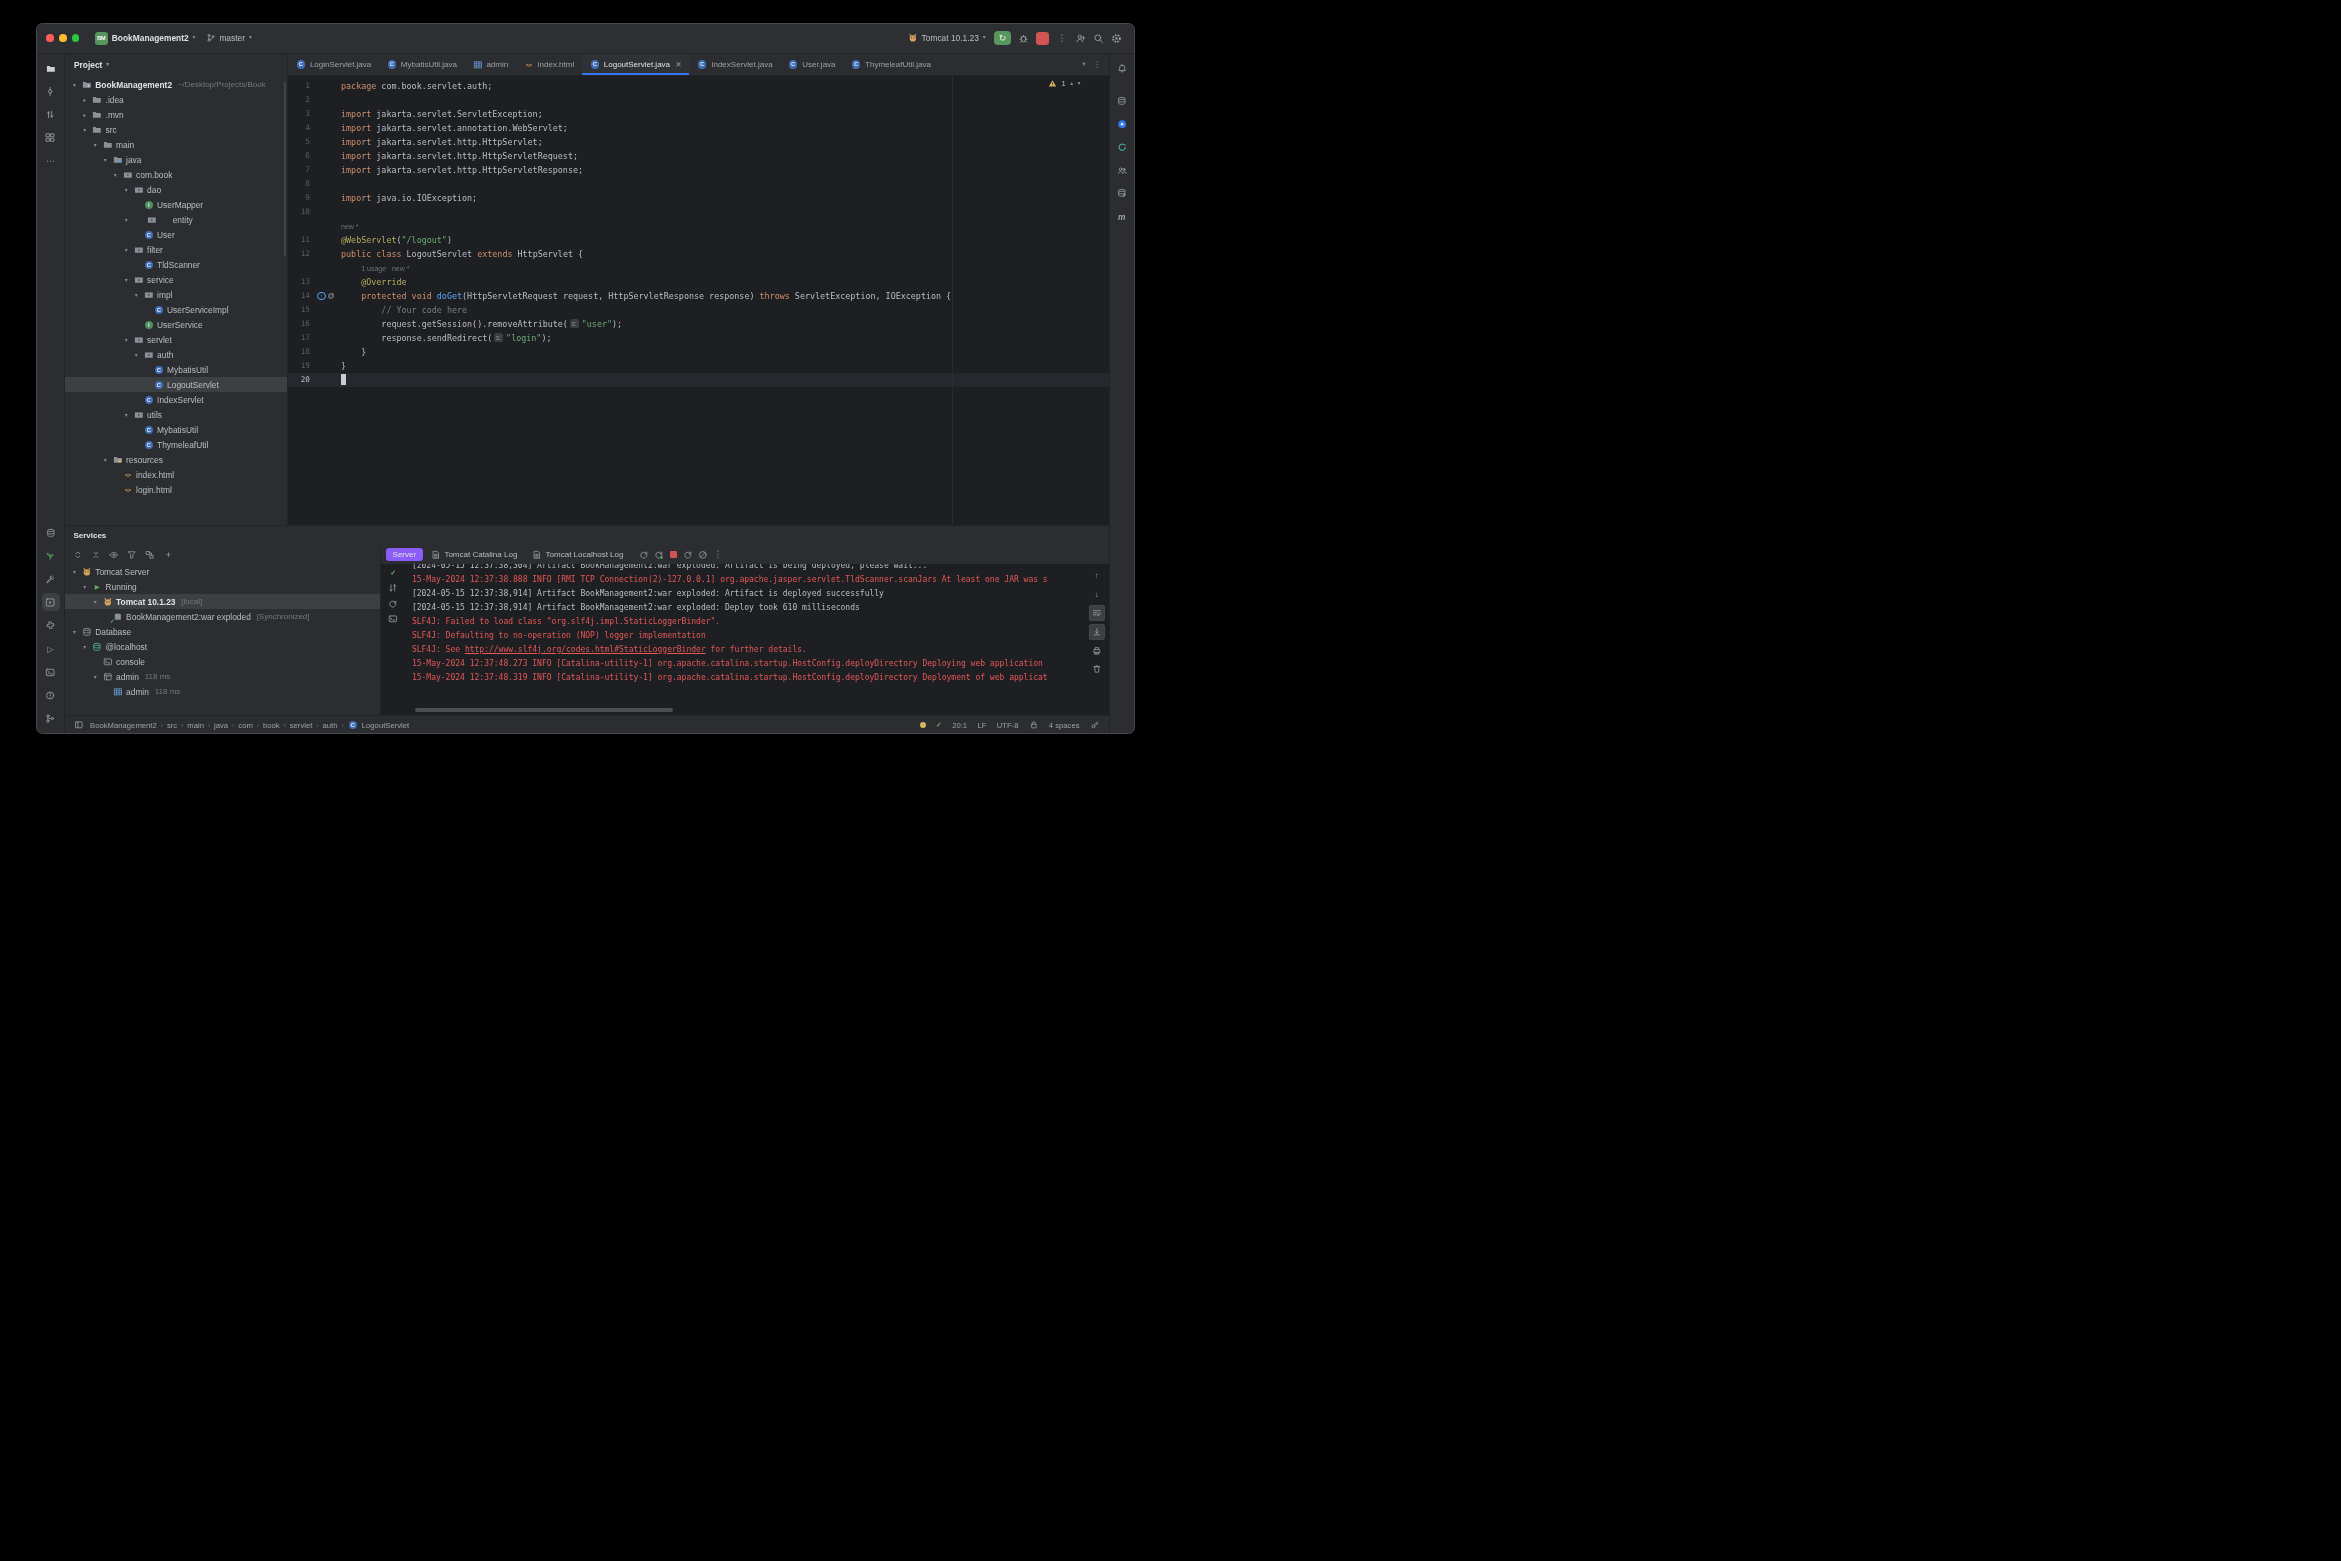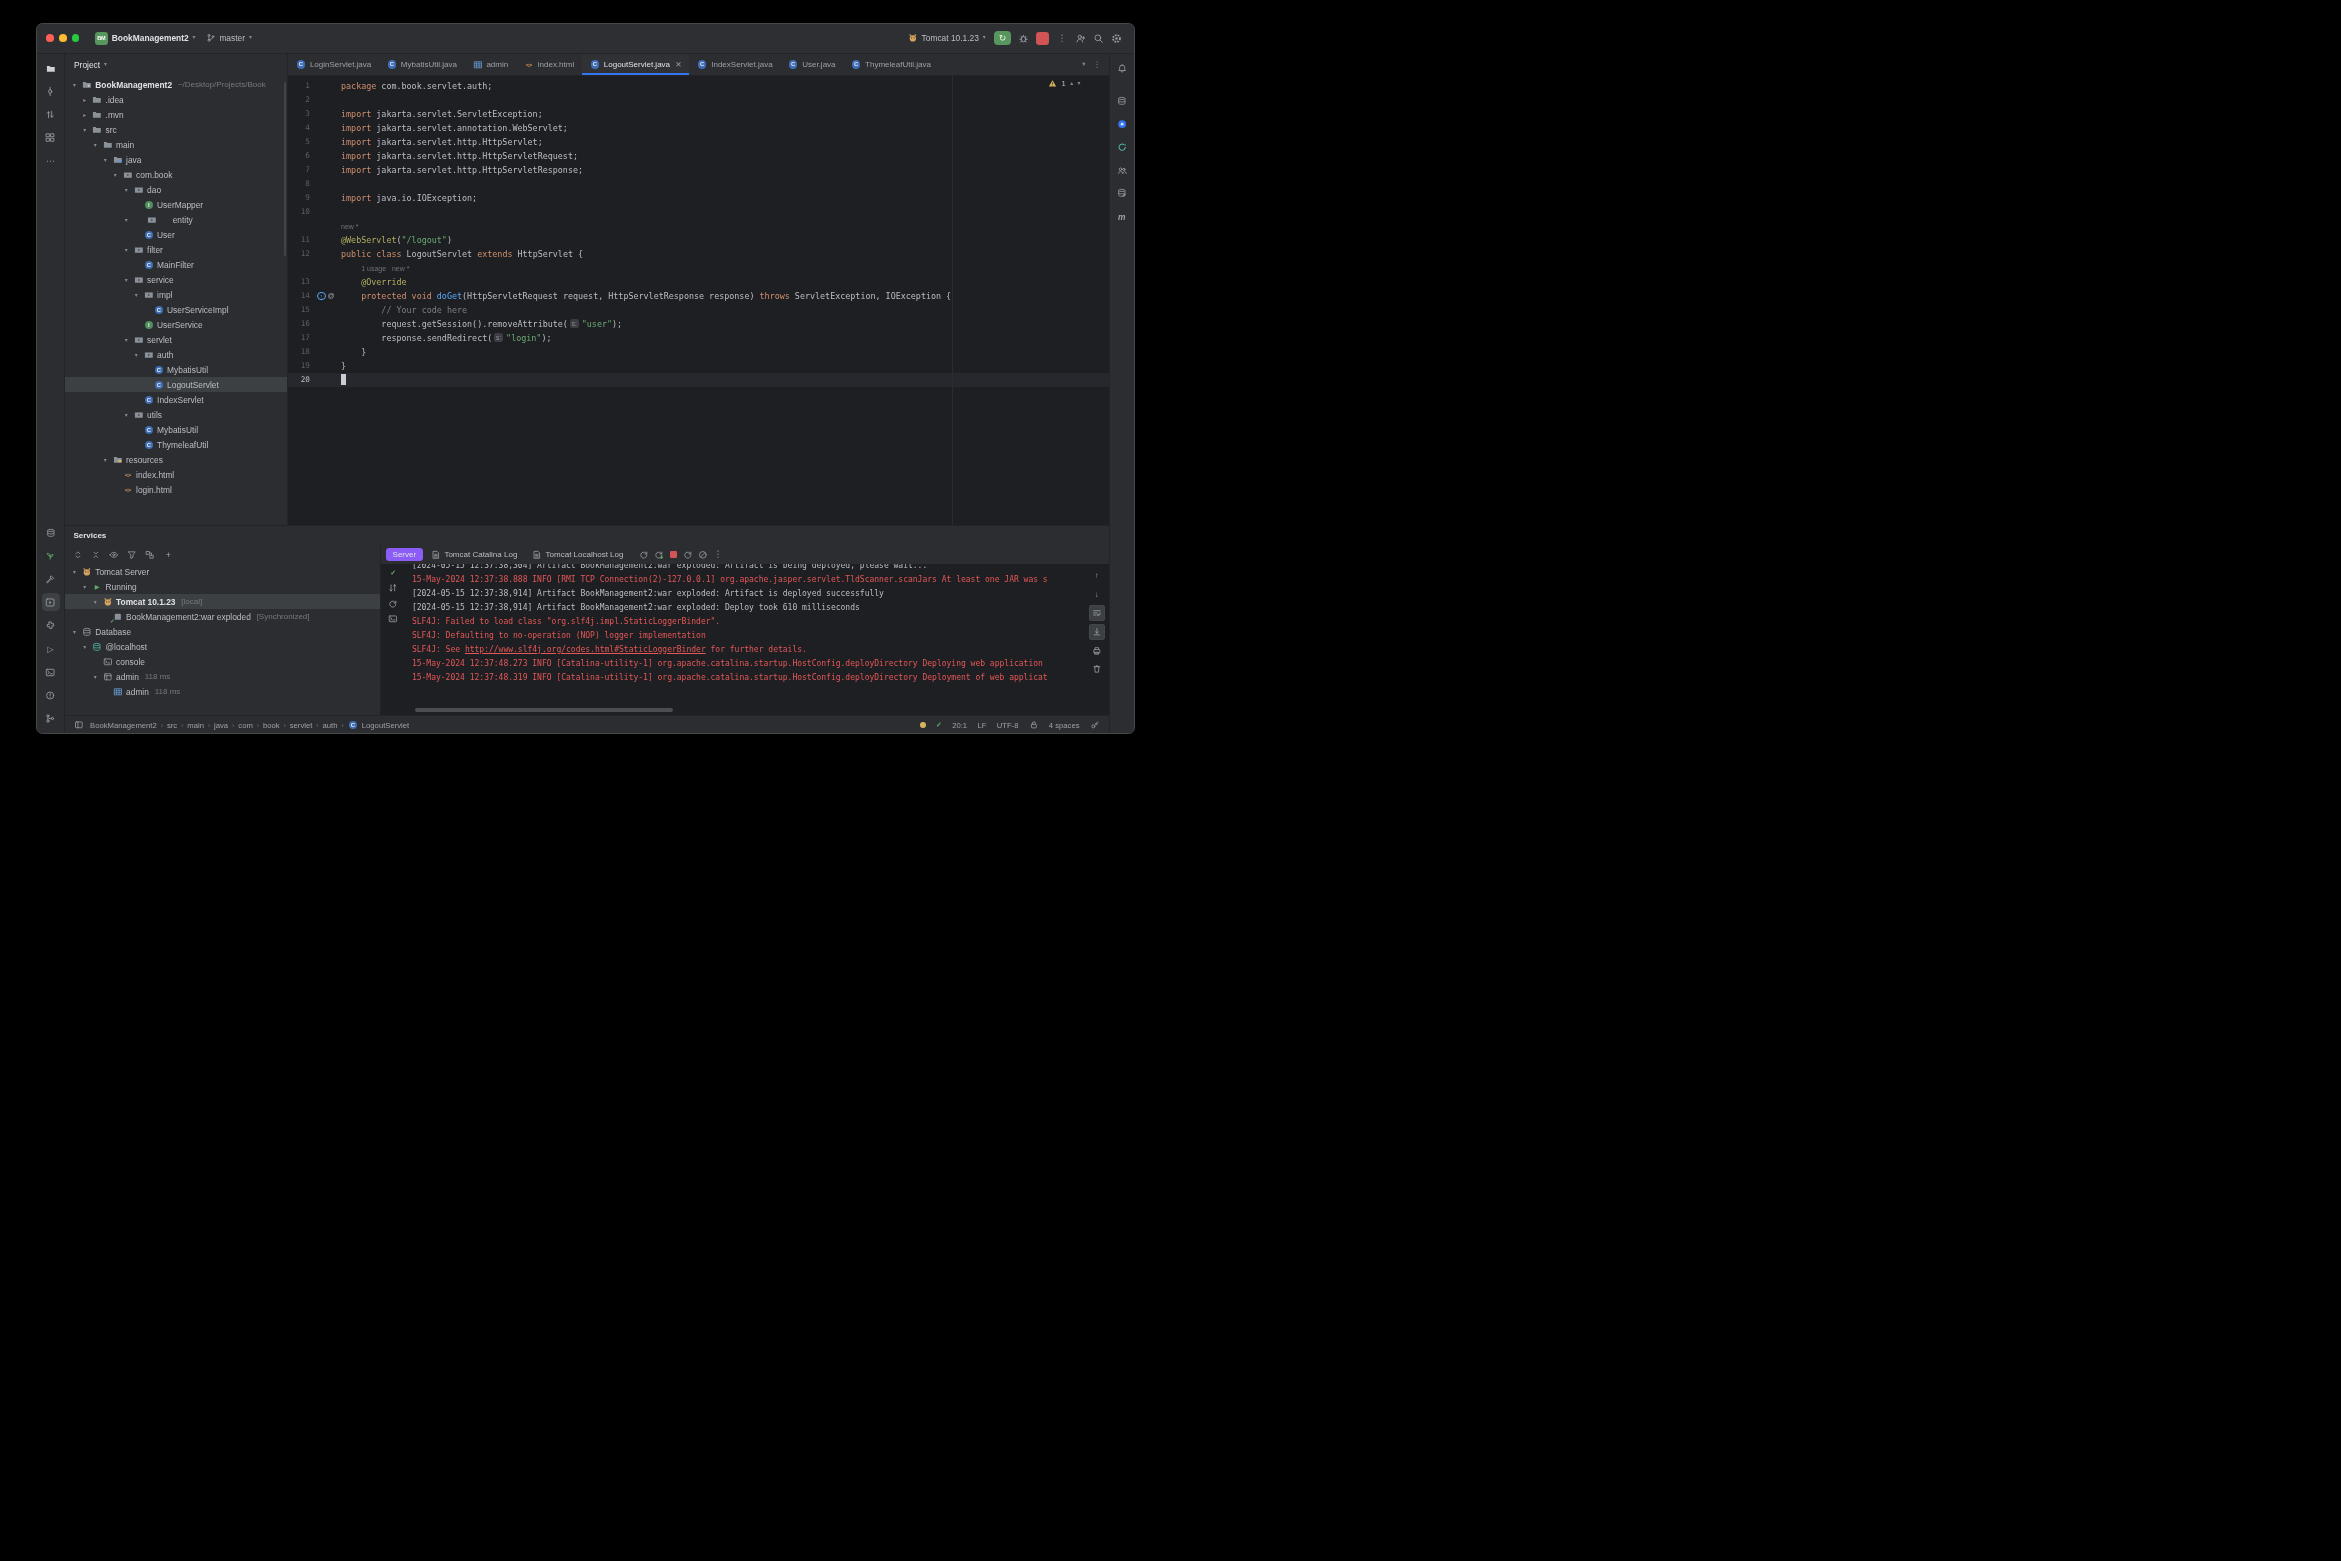--- a/index.html
+++ b/index.html
@@ -35,21 +35,21 @@
   .stripe.right{width:24.5px}
   .sbtn{width:18px;height:18px;display:flex;align-items:center;justify-content:center;border-radius:4.5px;color:#9da0a8}
   .sbtn.on{background:#3d4043}
   .stripe .flexgap{flex:1}
   .center{flex:1;display:flex;flex-direction:column;min-width:0;border-left:0.6px solid #222427;border-right:0.6px solid #222427}
   .upper{height:471px;flex:none;display:flex;min-width:0}
   
   .project-panel{width:223px;flex:none;background:#2b2d30;display:flex;flex-direction:column;
     border-right:0.6px solid #222427;position:relative}
   .panel-header{height:22.6px;flex:none;display:flex;align-items:center;gap:3.9px;padding:0 9px;
-    color:#dfe1e5;font-size:8.4px;font-weight:400}
+    color:#dfe1e5;font-size:8.4px;font-weight:700}
   .ptree{flex:1;overflow:hidden;padding-top:1.3px}
   .trow{display:flex;align-items:center;gap:3.2px;height:15px;font-size:8.4px;color:#bcbec4;
     white-space:nowrap;overflow:hidden;cursor:default}
   .trow.selected{background:#3d4043}
   .tlabel.bold{font-weight:700;color:#dfe1e5}
   .chev{flex:none;width:8.4px;text-align:center;color:#868a91;font-size:5.8px}
   .thint{color:#75797f;font-size:8px;margin-left:2.6px}
   .pscroll{position:absolute;right:1.3px;top:28px;width:1.9px;height:174px;background:#55585d;border-radius:1.3px;opacity:.55}
   
   .ic{flex:none;width:10.3px;height:10.3px;display:inline-flex;align-items:center;justify-content:center}
@@ -439,21 +439,21 @@
                       <circle cx="8" cy="8.4" r="1.3" fill="#2b2d30"></circle>
                     </svg>
                   </span>
                   <span class="tlabel">filter</span>
                 </div>
                 <div class="trow" style="padding-left: 67px;">
                   <span class="chev"></span>
                   <span class="ic ic-class">
                     <span class="badge b-class">C</span>
                   </span>
-                  <span class="tlabel">MainFilter</span>
+                  <span class="tlabel">TldScanner</span>
                 </div>
                 <div class="trow" style="padding-left: 57px;">
                   <span class="chev">▾</span>
                   <span class="ic ic-package">
                     <svg viewBox="0 0 16 16" width="9.7" height="9.7">
                       <path d="M1.5 4h13v8.8h-13z" fill="#8a9199"></path>
                       <circle cx="8" cy="8.4" r="1.3" fill="#2b2d30"></circle>
                     </svg>
                   </span>
                   <span class="tlabel">service</span>

